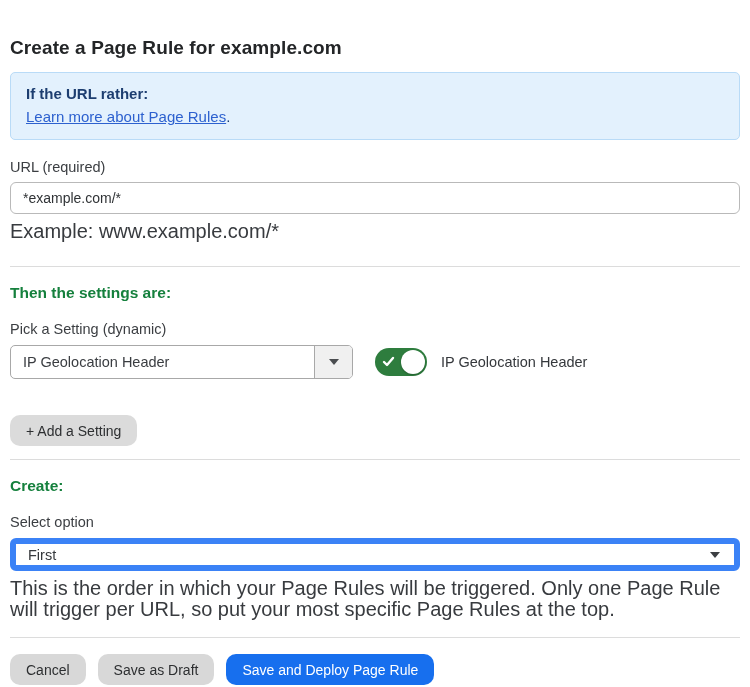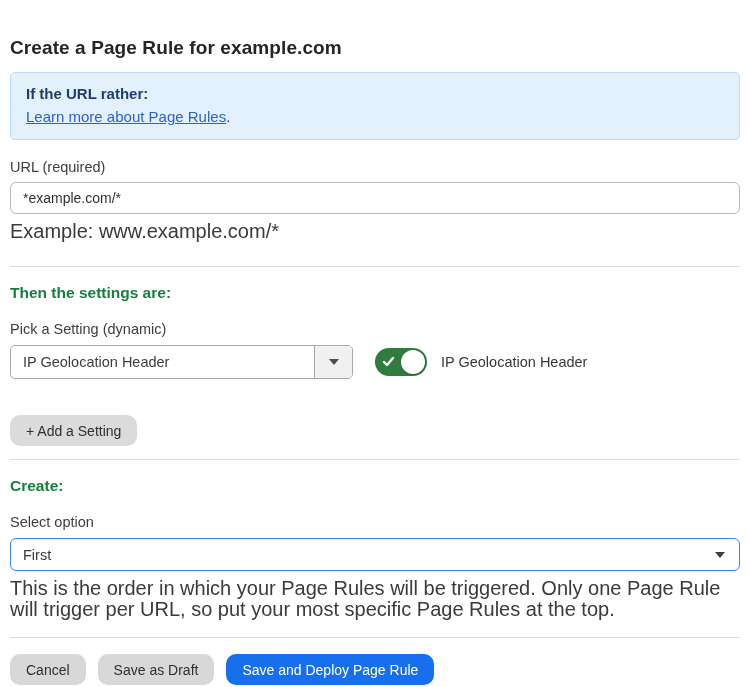--- a/index.html
+++ b/index.html
@@ -173,21 +173,21 @@
   .btn-gray { background: #d8d8d8; color: #2d2f31; }
   .btn-blue { background: var(--primary-blue, #176fee); color: #ffffff; }
   .add-setting-btn { margin-top: 36px; background: #dbdbdb; }
 
   
   .select-box {
     margin-top: 8px;
     position: relative;
     width: 730px;
     height: 33px;
-    border: 1px solid #3b82f6;
+    border: 6px solid #3b82f6;
     border-radius: 6px;
     background: #fff;
     display: flex;
     align-items: center;
     padding: 0 12px;
     font-size: 14.5px;
     color: #35383c;
     cursor: pointer;
   }
   .select-box .caret-down {

